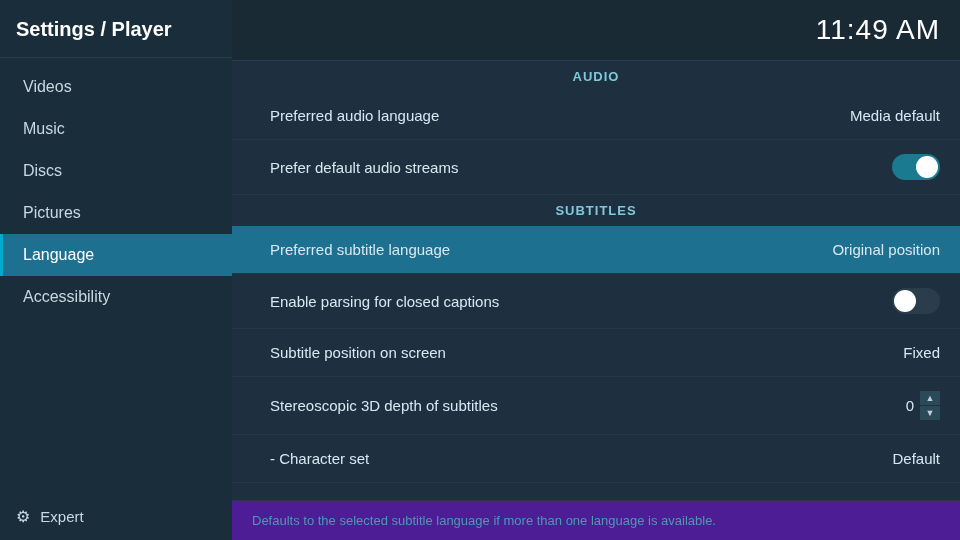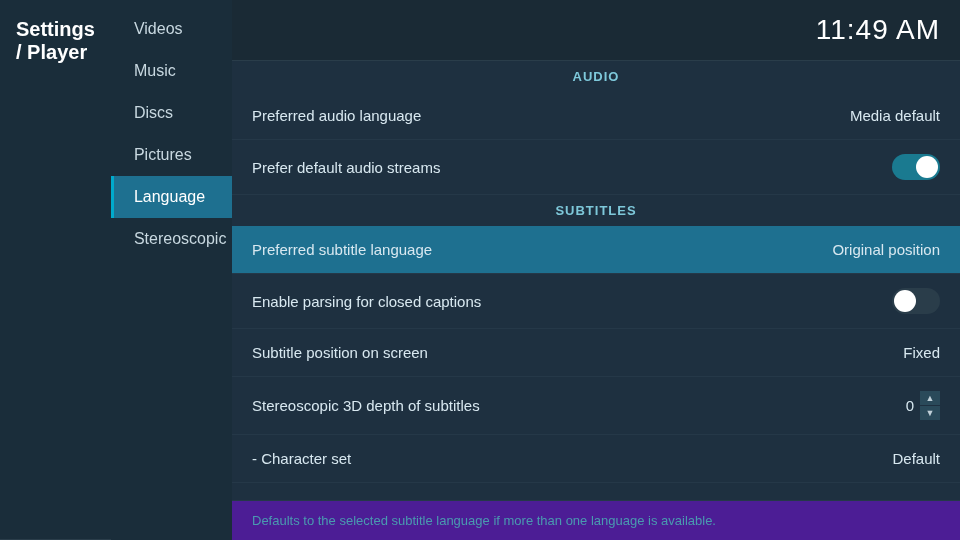--- a/index.html
+++ b/index.html
@@ -12,21 +12,21 @@
       overflow: hidden;
       display: flex;
     }
 
     
     .sidebar {
       width: 232px;
       height: 540px;
       background: #1a2d3a;
       display: flex;
-      flex-direction: row;
+      flex-direction: column;
       flex-shrink: 0;
     }
 
     .sidebar-header {
       padding: 18px 16px 16px 16px;
       font-size: 20px;
       font-weight: bold;
       color: #ffffff;
       border-bottom: 1px solid #2a3d4a;
     }
@@ -117,20 +117,21 @@
       min-height: 48px;
     }
 
     .settings-row.selected {
       background: #1e7090;
     }
 
     .settings-row .label {
       font-size: 15px;
       color: #d8e8f0;
+      margin-left: 18px;
     }
 
     .settings-row .value {
       font-size: 15px;
       color: #d8e8f0;
       display: flex;
       align-items: center;
       gap: 8px;
     }
 
@@ -210,21 +211,21 @@
 
 <div class="sidebar">
   <div class="sidebar-header">Settings / Player</div>
   <nav class="sidebar-nav">
 
   <div class="sidebar-item">Videos</div>
       <div class="sidebar-item">Music</div>
       <div class="sidebar-item">Discs</div>
       <div class="sidebar-item">Pictures</div>
       <div class="sidebar-item active">Language</div>
-      <div class="sidebar-item">Stereoscopic</div>
+      <div class="sidebar-item">Accessibility</div>
     </nav>
   <div class="sidebar-footer">
     <span class="gear-icon">⚙</span>
     <span>Expert</span>
   </div>
 </div>
 
 <div class="main">
   <div class="top-bar">
     <div class="clock">11:49 AM</div>

